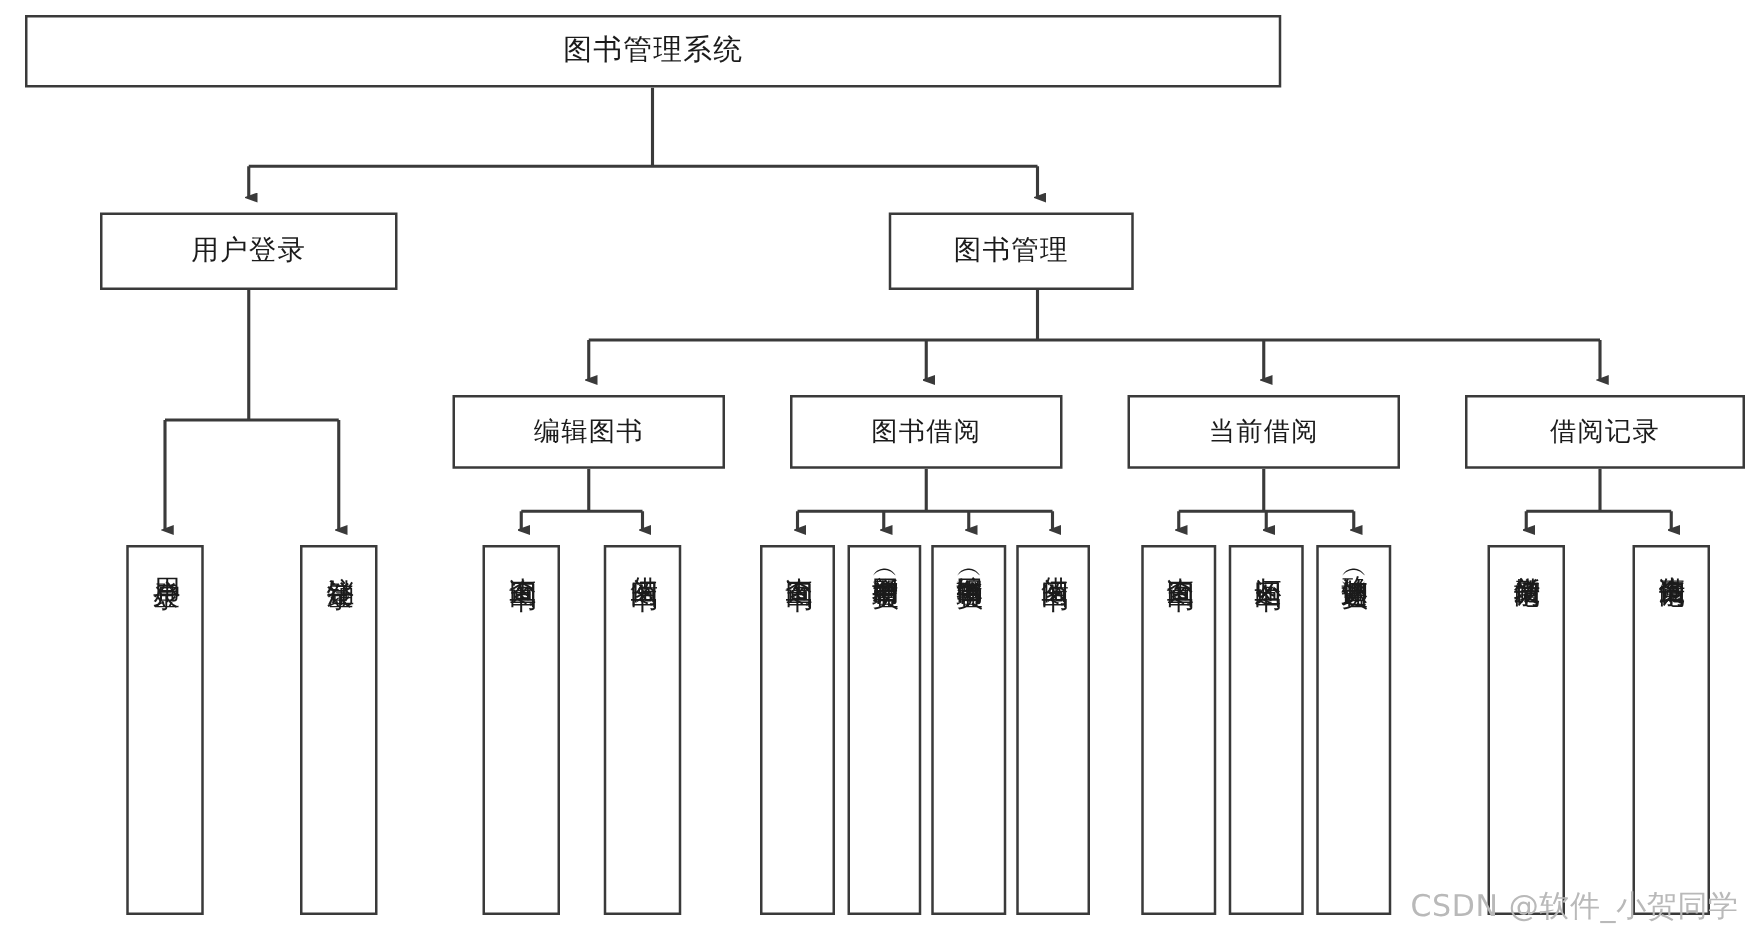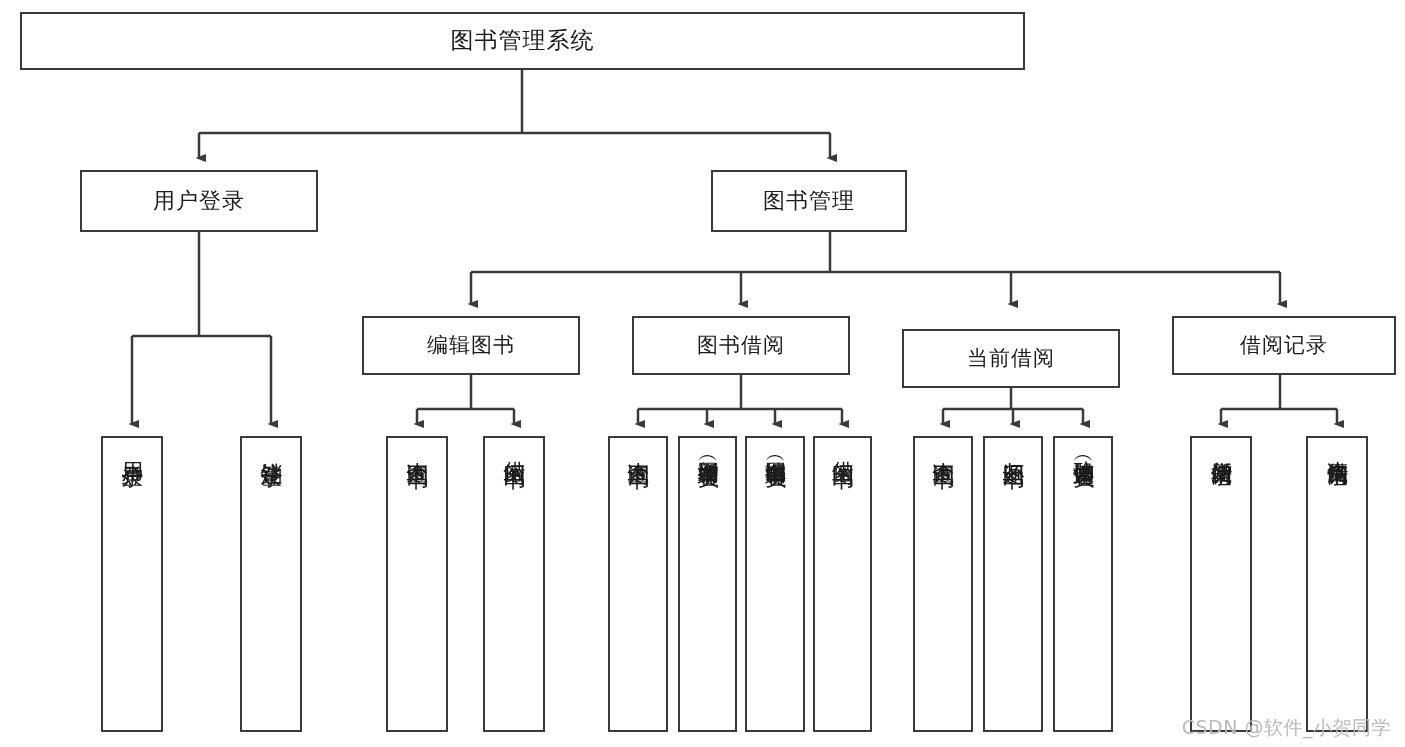--- a/index.html
+++ b/index.html
@@ -58,21 +58,21 @@
     line-height: 1.22;
     letter-spacing: 2px;
     white-space: nowrap;
     text-align: center;
   }
   .node.leaf.tall-text .label-v { font-size: 21px; letter-spacing: 1px; }
   .watermark {
     position: absolute;
     right: 14px;
     bottom: 6px;
-    font-size: 19px;
+    font-size: 24px;
     color: #b9b9b9;
     letter-spacing: 0.5px;
     white-space: nowrap;
     font-family: "DejaVu Sans", "Liberation Sans", sans-serif;
   }
 </style>
 </head>
 <body>
 
 <div id="canvas">
@@ -137,21 +137,21 @@
   <div class="node lvl2" style="left: 711px; top: 170px; width: 196px; height: 62px;">
     <span class="label-h">图书管理</span>
   </div>
 
   <div class="node lvl3" style="left: 362px; top: 316px; width: 218px; height: 59px;">
     <span class="label-h">编辑图书</span>
   </div>
   <div class="node lvl3" style="left: 632px; top: 316px; width: 218px; height: 59px;">
     <span class="label-h">图书借阅</span>
   </div>
-  <div class="node lvl3" style="left: 902px; top: 329px; width: 218px; height: 59px;">
+  <div class="node lvl3" style="left: 902px; top: 316px; width: 218px; height: 59px;">
     <span class="label-h">当前借阅</span>
   </div>
   <div class="node lvl3" style="left: 1172px; top: 316px; width: 224px; height: 59px;">
     <span class="label-h">借阅记录</span>
   </div>
 
   <div class="node leaf" style="left: 101px; top: 436px; width: 62px; height: 296px;">
     <span class="label-v">用户登录</span>
   </div>
   <div class="node leaf" style="left: 240px; top: 436px; width: 62px; height: 296px;">

